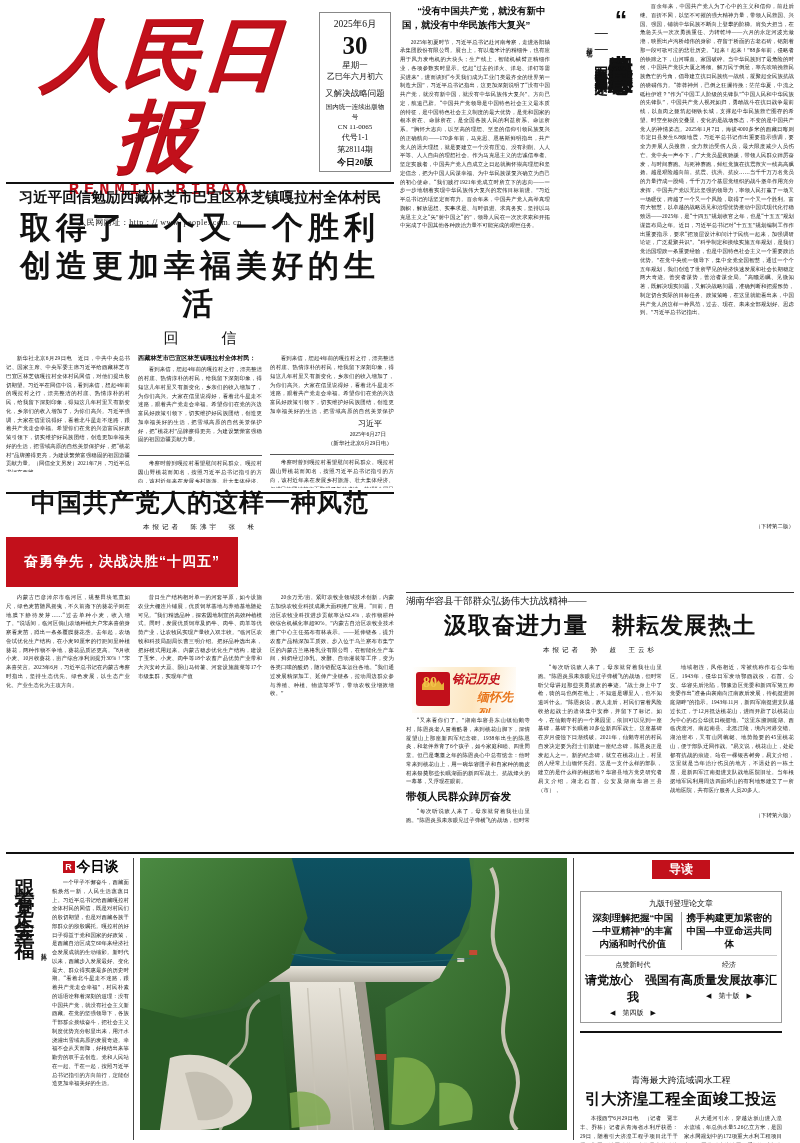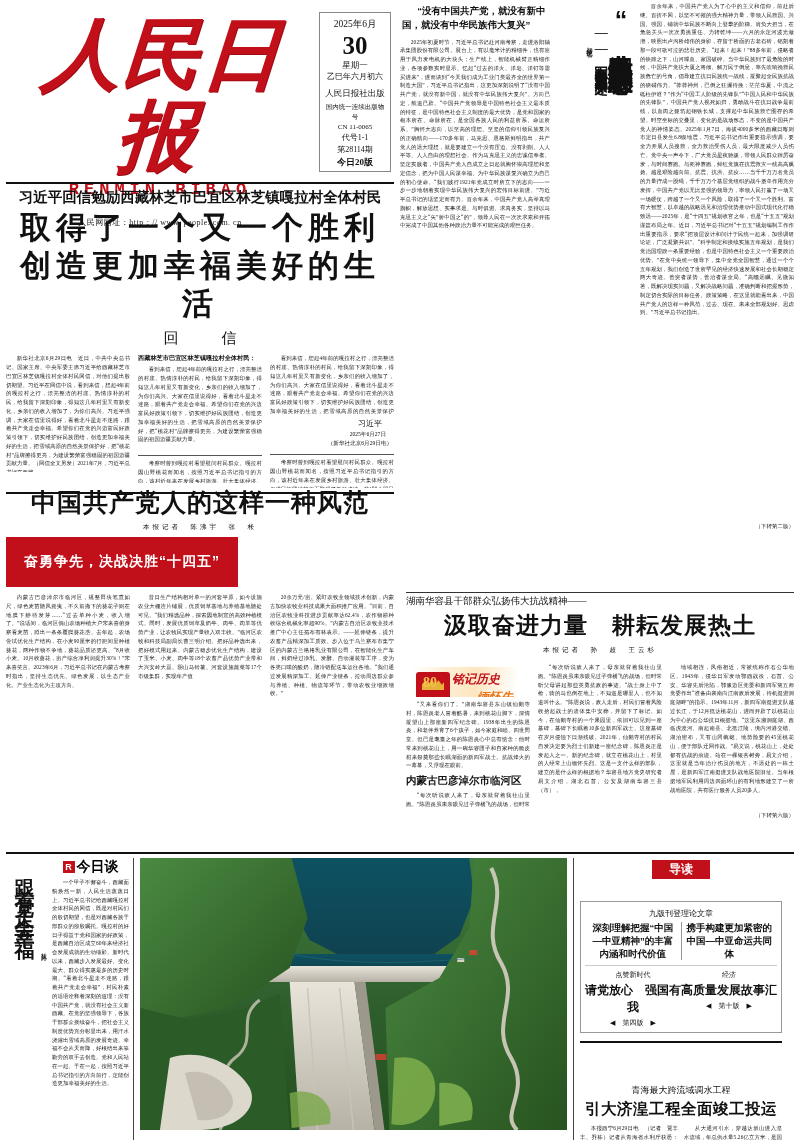--- a/index.html
+++ b/index.html
@@ -136,21 +136,21 @@
   }
 
   
   .hunan { position: absolute; left: 406px; top: 592px; width: 388px; }
   .hunan-shoulder { text-align: left; font-size: 9.5px; font-family: "Liberation Serif", serif; padding: 2px 0 2px; }
   .hunan-title {
     text-align: center; font-size: 23px; font-weight: bold;
     font-family: "Liberation Sans", sans-serif; letter-spacing: 1px;
   }
   .logo80 {
-    width: 104px; height: 30px; position: relative; margin: 4px 0 3px 6px;
+    width: 104px; height: 46px; position: relative; margin: 4px 0 3px 6px;
     background: linear-gradient(100deg,#ffffff 0%,#fdf0d8 30%,#fde6c0 60%,#ffffff 100%);
     overflow: hidden;
   }
   .logo80 .badge {
     position: absolute; left: 4px; top: 5px; width: 34px; height: 34px;
     background: #c2101b; border-radius: 3px;
   }
   .logo80 .badge:after {
     content:""; position:absolute; left:6px; top:4px; width:22px;height:14px;
     background: #e8b23a; clip-path: polygon(0 60%,15% 30%,30% 60%,45% 25%,60% 60%,75% 30%,90% 62%,100% 45%,100% 100%,0 100%);
@@ -183,21 +183,21 @@
     display:inline-block; width: 12px; height: 12px; background:#c2101b; color:#fff;
     font-size: 9px; line-height: 12px; text-align:center; font-weight:bold;
   }
   .photo-wrap { width: 440px; padding: 0 6px; border-right: 1px solid #444;}
   .photo {
     width: 100%; height: 272px; position: relative; overflow: hidden;
     background: #2e6b3d;
   }
   .right-bottom { width: 208px; padding-left: 6px; }
   .daodu-tab {
-    text-align:center; margin: 2px auto 22px; width: 58px;
+    text-align:center; margin: 2px auto 12px; width: 58px;
     background:#c2101b; color:#fff; font-size: 12px; font-weight: bold;
     font-family:"Liberation Sans",sans-serif; padding: 1px 0; position: relative;
   }
   .daodu-box { border: 1px solid #999; padding: 4px; }
   .dd-sub { text-align:center; font-size: 8px; padding: 2px 0 3px; }
   .dd-two { display:flex; }
   .dd-two > div { flex:1; padding: 0 3px; text-align:center;
     font-size: 9.5px; font-weight:bold; line-height:1.35;
     font-family:"Liberation Sans",sans-serif; }
   .dd-two > div:first-child { border-right: 1px solid #999; }
@@ -222,21 +222,21 @@
       <div class="logo-cn">人民日报</div>
       <div class="logo-py">RENMIN RIBAO</div>
       <div class="logo-url">人民网网址：http：// www. people. com. cn</div>
     </div>
 
     <div class="date-box">
       <div class="date-ym">2025年6月</div>
       <div class="date-day">30</div>
       <div class="date-week">星期一</div>
       <div class="date-lunar">乙巳年六月初六</div>
-      <div class="date-pub">人民日报社出版</div>
+      <div class="date-pub">又解决战略问题</div>
       <div class="date-sm">国内统一连续出版物号</div>
       <div class="date-sm2">CN 11-0065</div>
       <div class="date-iss">代号1-1</div>
       <div class="date-iss">第28114期</div>
       <div class="date-pages">今日20版</div>
     </div>
   </div>
 
   <div class="mid-col">
     <div class="mid-quote">“没有中国共产党，就没有新中国，就没有中华民族伟大复兴”</div>
@@ -324,21 +324,21 @@
       <div>
         <div class="logo80">
           <div class="badge"></div>
           <div class="num">80</div>
           <div class="l1">铭记历史</div>
           <div class="l2">缅怀先烈</div>
         </div>
         <div class="body-txt" style="height:70px;overflow:hidden">
           <p>“又来看你们了。”湖南华容县东山镇仙鹅寺村，陈恩炎老人冒着酷暑，来到桃花山脚下，深情凝望山上那座新四军纪念碑。1938年出生的陈恩炎，和老伴养育了6个孩子，如今家庭和睦、四世同堂。但已是耄耋之年的陈恩炎心中总有惦念：他时常来到桃花山上，用一碗华容团子和自家种的脆皮柑来祭奠那些长眠湖面的新四军战士。抗战烽火的一幕幕，又浮现在眼前。</p>
         </div>
-        <div class="sub-h">内蒙古巴彦淖尔市临河区</div>
+        <div class="sub-h">带领人民群众踔厉奋发</div>
         <div class="body-txt" style="height:18px;overflow:hidden">
           <p>“每次听说敌人来了，母亲就背着我往山里跑。”陈恩炎虽未亲眼见过子弹横飞的战场，但时常听父母讲起那些英勇抗敌的事迹。“战士身上中了枪，骑的马也倒在地上，不知道是哪里人，也不知道叫什么。”陈恩炎说，敌人走后，村民们冒着风险收拾起战士的遗体集中安葬，并留下了标记。如今，在仙鹅寺村的一个果园里，依旧可以见到一座墓碑，墓碑下长眠着10多位新四军战士。这座墓碑在岁月侵蚀下日渐残破。2021年，仙鹅寺村的村民自发决定要为烈士们新建一座纪念碑，陈恩炎正是发起人之一。新的纪念碑，就立在桃花山上，村里的人经常上山缅怀先烈。这是一支什么样的部队，建立的是什么样的根据地？华容县地方党史研究者易文介绍，湖北石首、公安及湖南华容三县（市），</p>
         </div>
       </div>
       <div class="body-txt" style="height:156px;overflow:hidden">
         <p>“每次听说敌人来了，母亲就背着我往山里跑。”陈恩炎虽未亲眼见过子弹横飞的战场，但时常听父母讲起那些英勇抗敌的事迹。“战士身上中了枪，骑的马也倒在地上，不知道是哪里人，也不知道叫什么。”陈恩炎说，敌人走后，村民们冒着风险收拾起战士的遗体集中安葬，并留下了标记。如今，在仙鹅寺村的一个果园里，依旧可以见到一座墓碑，墓碑下长眠着10多位新四军战士。这座墓碑在岁月侵蚀下日渐残破。2021年，仙鹅寺村的村民自发决定要为烈士们新建一座纪念碑，陈恩炎正是发起人之一。新的纪念碑，就立在桃花山上，村里的人经常上山缅怀先烈。这是一支什么样的部队，建立的是什么样的根据地？华容县地方党史研究者易文介绍，湖北石首、公安及湖南华容三县（市），</p>
       </div>
       <div>
         <div class="body-txt" style="height:148px;overflow:hidden">
           <p>地域相连，风俗相近，常被统称作石公华地区。1943年，侵华日军发动鄂西战役，石首、公安、华容先后沦陷，鄂豫边区党委和新四军第五师党委作出“准备由襄南向江南敌后发展，待机挺进洞庭湖畔”的指示。1943年11月，新四军南挺进支队越过长江，于12月抵达桃花山，进而开辟了以桃花山为中心的石公华抗日根据地。“这里东濒洞庭湖、西临虎渡河、南起南县、北抵江陵，境内河港交错、湖泊密布，又有山冈蜿蜒、地势险要的45里桃花山，便于部队迂回作战。”易文说，桃花山上，处处都有抗战的痕迹。站在一棵银杏树旁，易文介绍，这里就是当年治疗伤员的地方，不远处的一栋土屋，是新四军江南挺进支队战地医院旧址。当年根据地军民利用周边四面环山的有利地形建立了一所战地医院，共有医疗服务人员20多人。</p>

